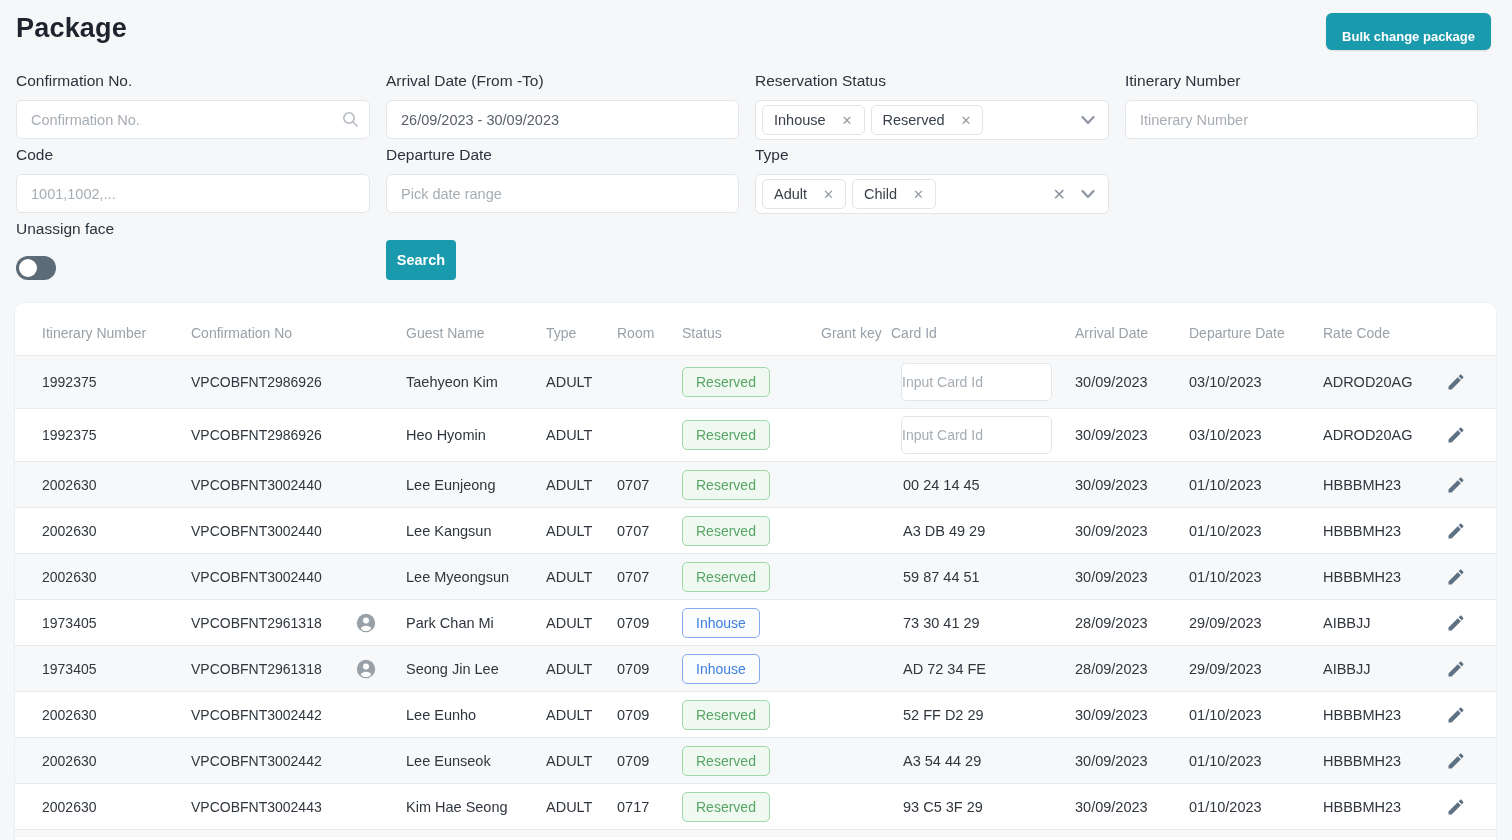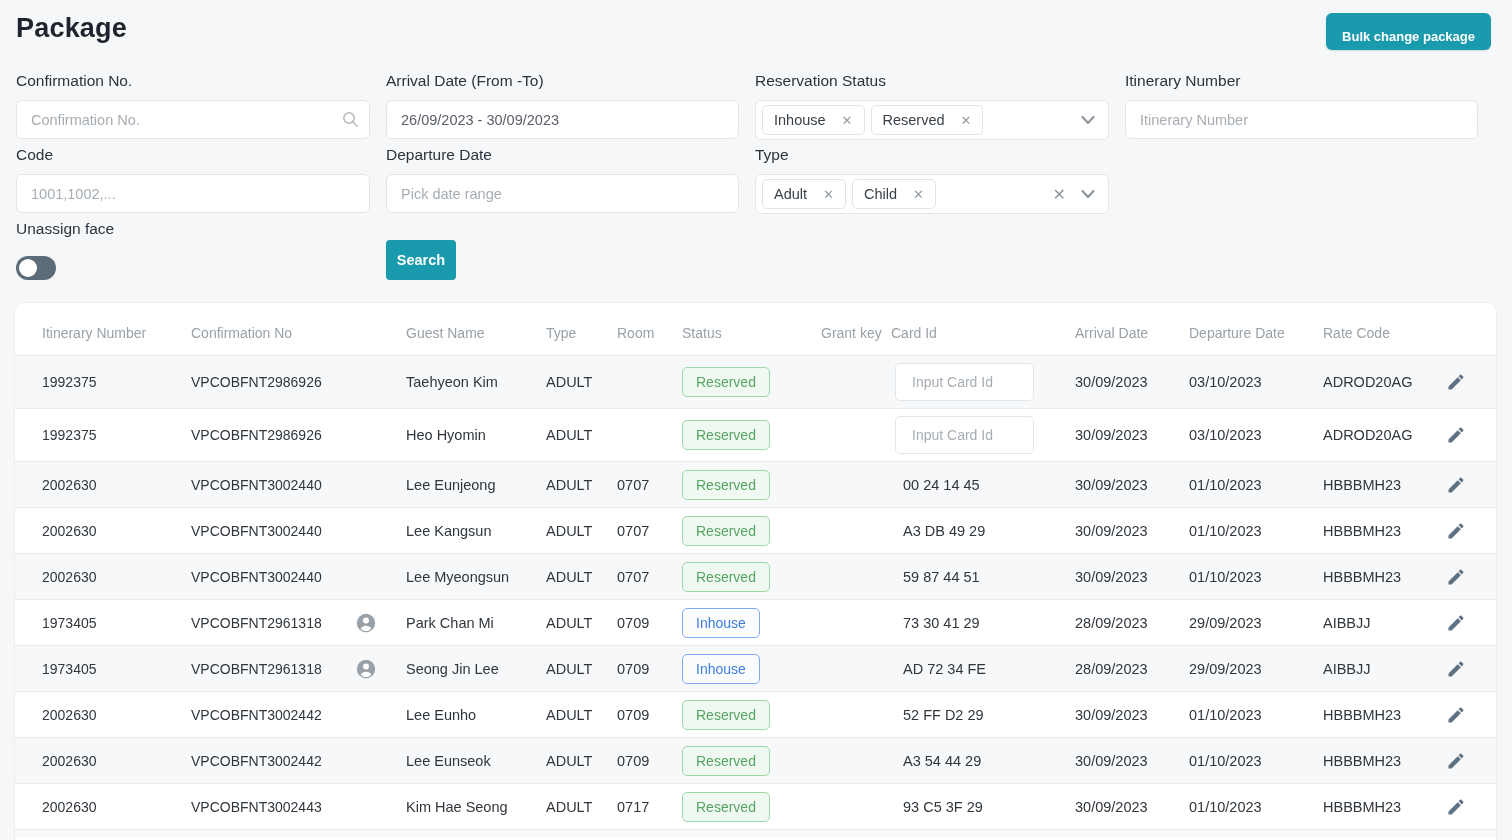--- a/index.html
+++ b/index.html
@@ -88,22 +88,22 @@
   .trow.stripe { background:#f7f8f9; }
   .trow .cell { color:#2f363e; }
   .link { color:#4a8fd4; text-decoration:none; cursor:pointer; font-size:14px; }
   .avatar-cell { line-height:0; }
   .badge {
     display:inline-block; padding:7px 13px; border-radius:5px; font-size:14px; line-height:1;
   }
   .badge.reserved { background:#eff9f1; border:1px solid #9ed8a8; color:#57a564; }
   .badge.inhouse  { background:#fbfcfe; border:1px solid #85a9ee; color:#3d7fe0; }
   .card-input {
-    width:139px; height:38px; margin:7px 4px; border:1px solid #e3e6e9; border-radius:5px;
-    background:#fff; padding:0 16px; font-family:inherit; font-size:14px; color:#596069; outline:none;
+    width:151px; height:38px; margin:7px 10px; border:1px solid #e3e6e9; border-radius:5px;
+    background:#fff; padding:0 0; font-family:inherit; font-size:14px; color:#596069; outline:none;
   }
   .card-input::placeholder { color:#a6adb4; }
   .card-text { padding-left:12px; }
   .edit-cell { cursor:pointer; line-height:0; }
   .partial-row { height:8px; border-top:1px solid #e9eaec; background:#f7f8f9; }
 </style>
 </head>
 <body>
 
 <div class="topbar">

